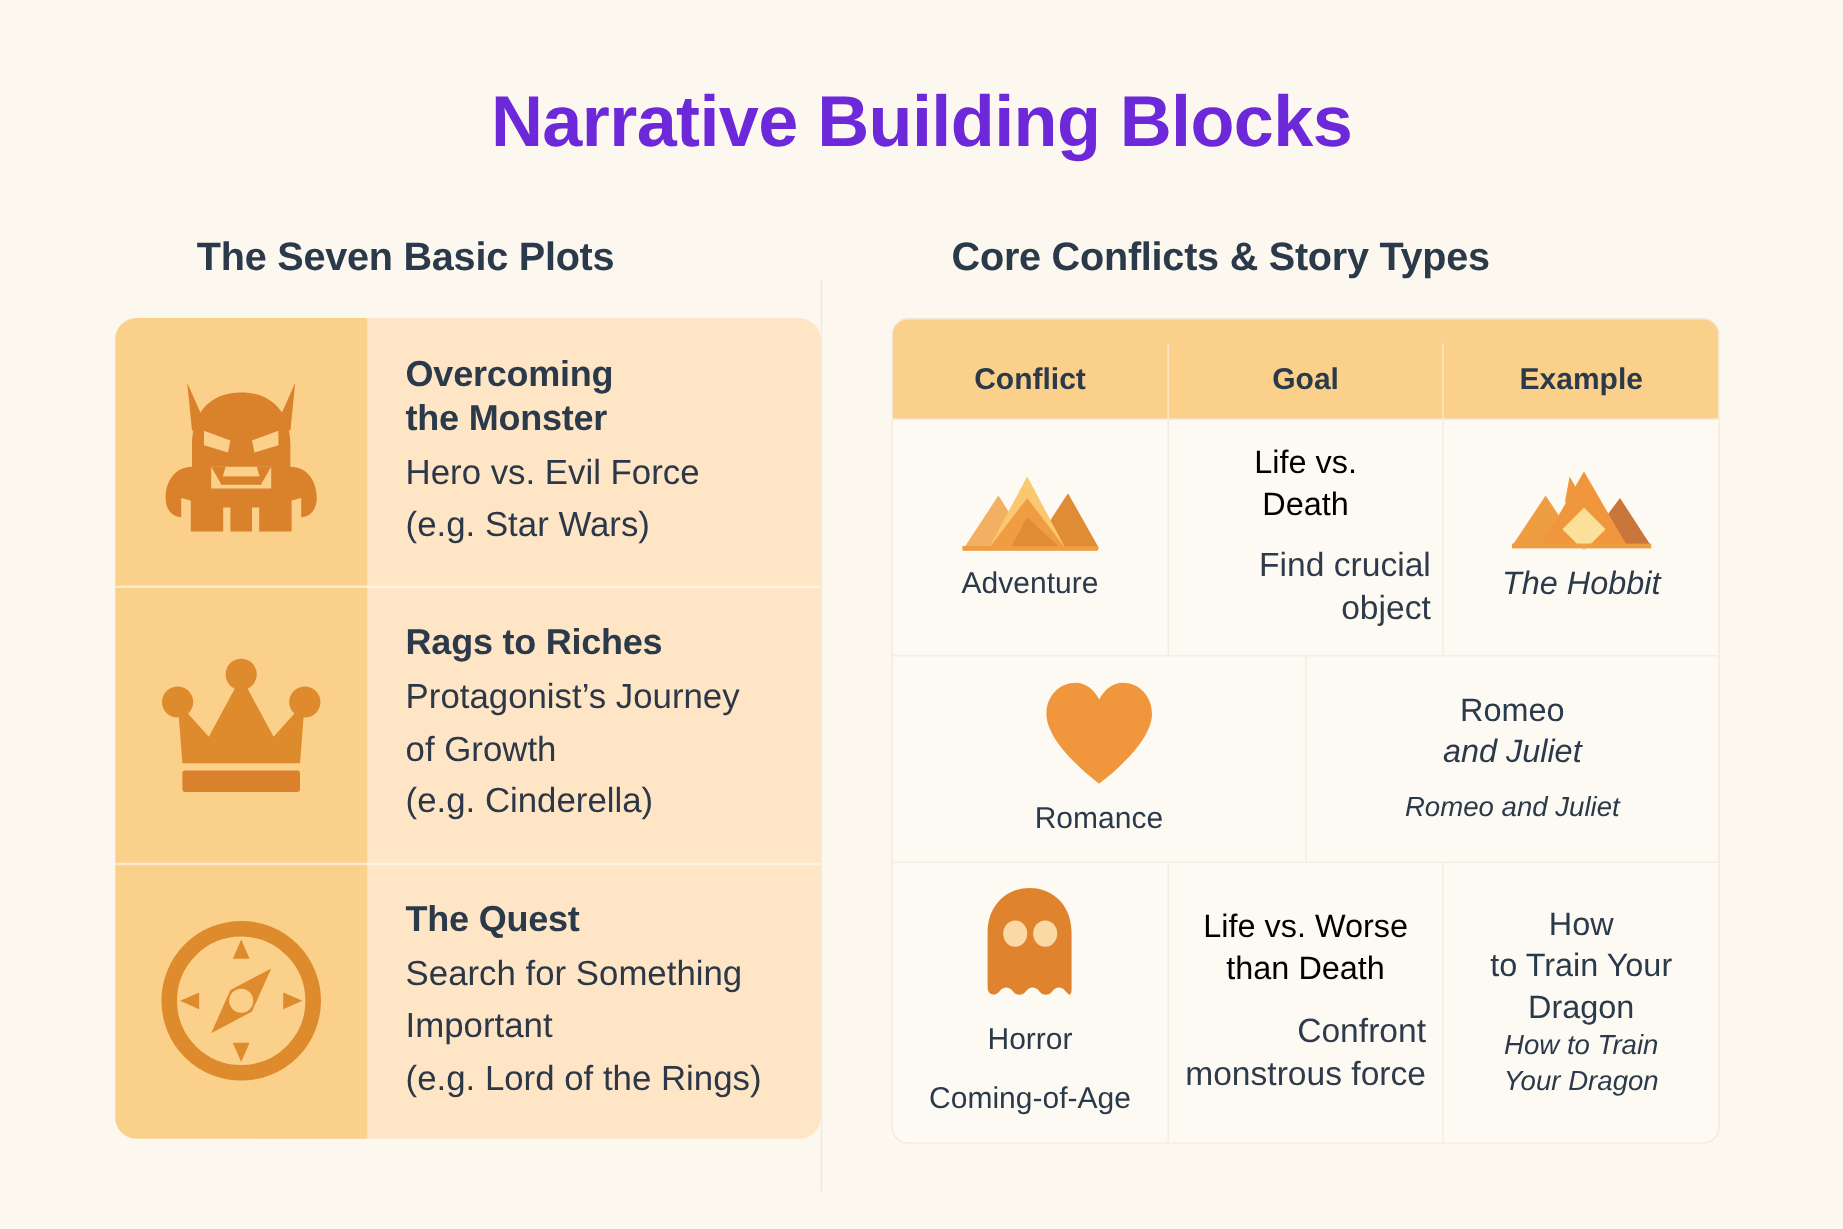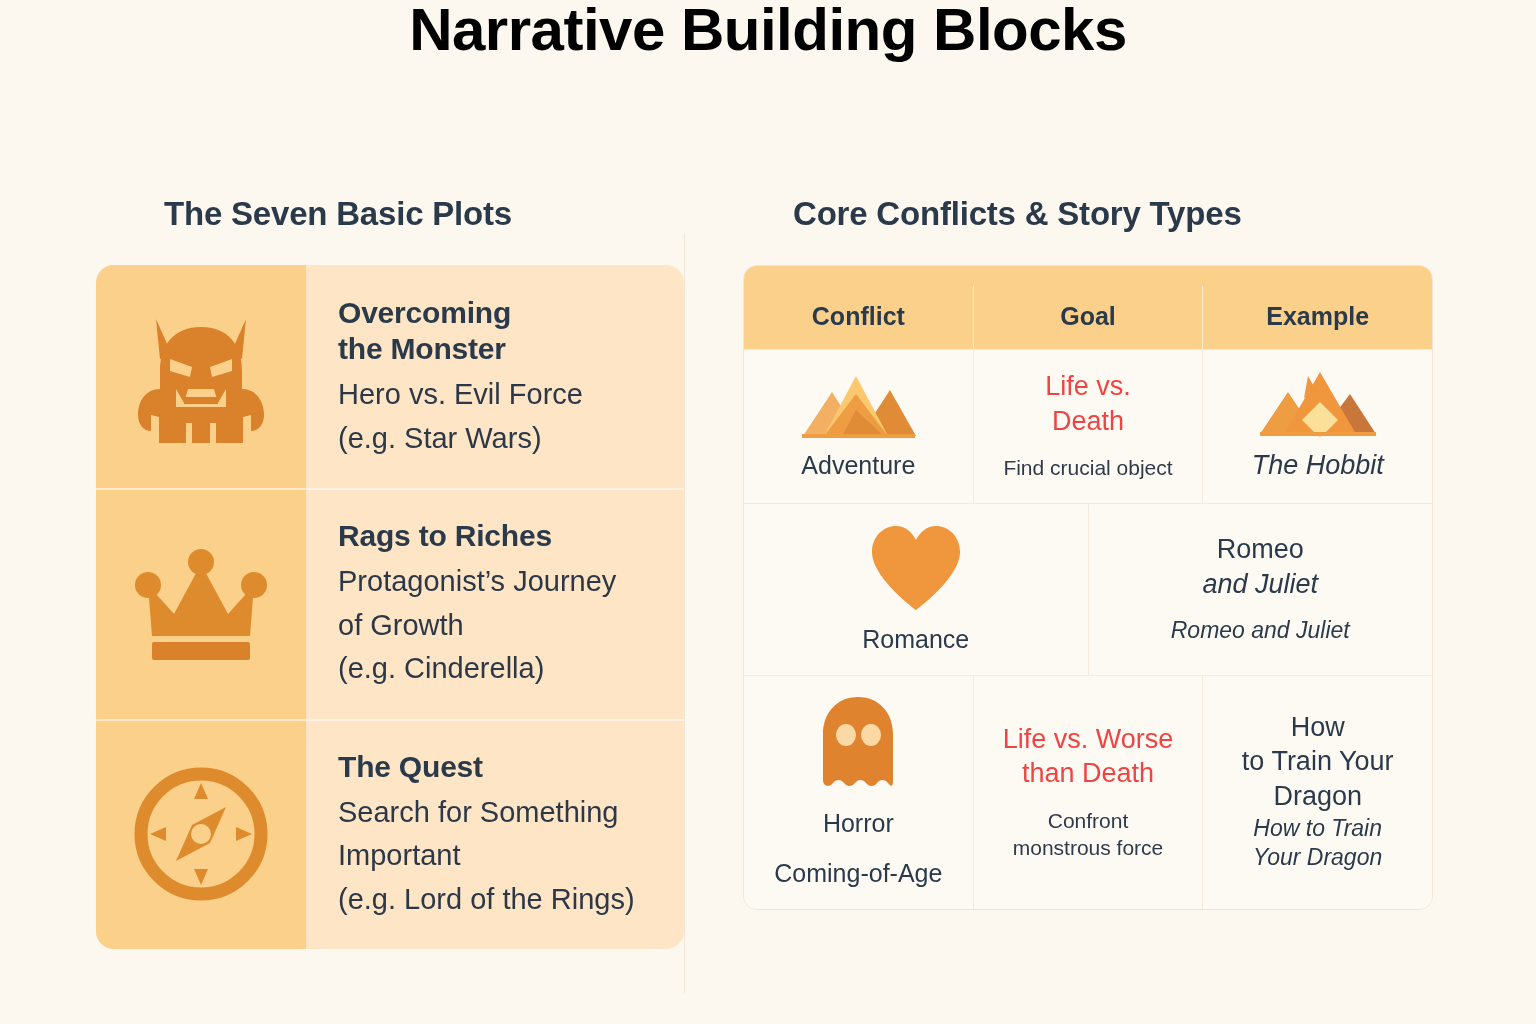--- a/index.html
+++ b/index.html
@@ -15,22 +15,23 @@
     overflow: hidden;
     position: relative;
   }
 
   
   .page-title {
     text-align: center;
     font-size: 60px;
     font-weight: bold;
     letter-spacing: -0.5px;
-    color: #000000;
+    color: #6d28d9;
     margin: 0;
+    padding-top: 72px;
     line-height: 1.0;
   }
 
   
   .columns {
     position: absolute;
     top: 195px;
     left: 12px;
     width: 1536px;
     display: flex;
@@ -149,28 +150,29 @@
   }
   .ct-cell + .ct-cell { border-left: 1px solid #F2EADC; }
   .ct-icon { margin-bottom: 10px; display: block; }
   .ct-label {
     font-size: 25px;
     color: #2B3A4A;
     line-height: 1.25;
   }
   .ct-primary {
     font-size: 27px;
-    color: #ef4444;
+    color: #000000;
     line-height: 1.28;
     margin-bottom: 16px;
   }
   .ct-secondary {
-    font-size: 21px;
+    font-size: 28px;
     color: #2F3B4A;
     line-height: 1.3;
+    text-align: right;
   }
   .ct-title-plain {
     font-size: 27px;
     color: #2B3A4A;
     line-height: 1.28;
   }
   .ct-title-italic {
     font-size: 23px;
     font-style: italic;
     color: #2B3A4A;

